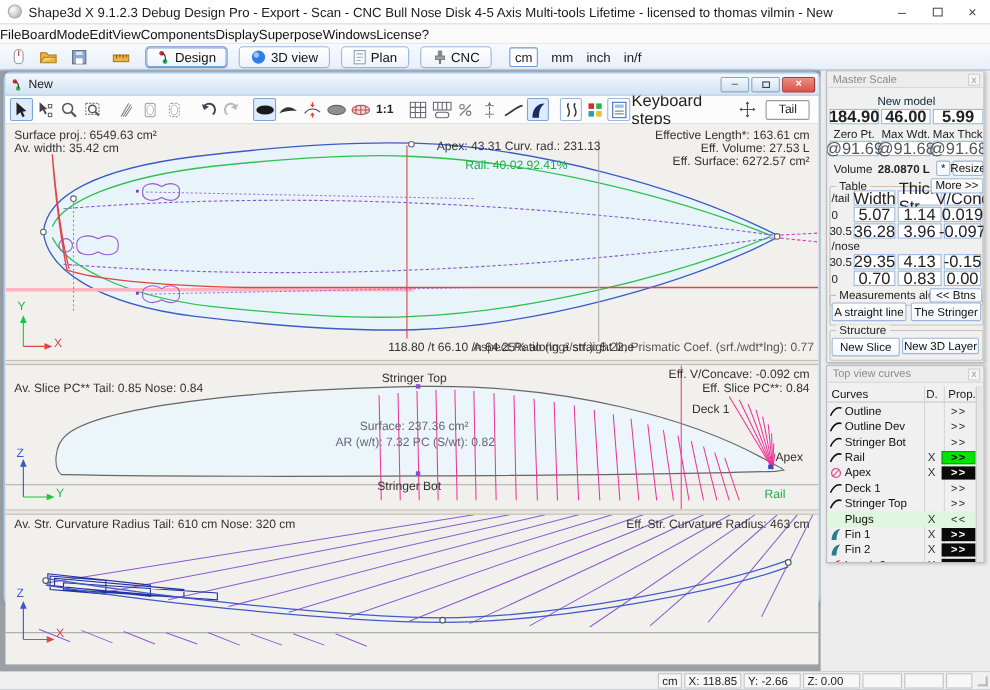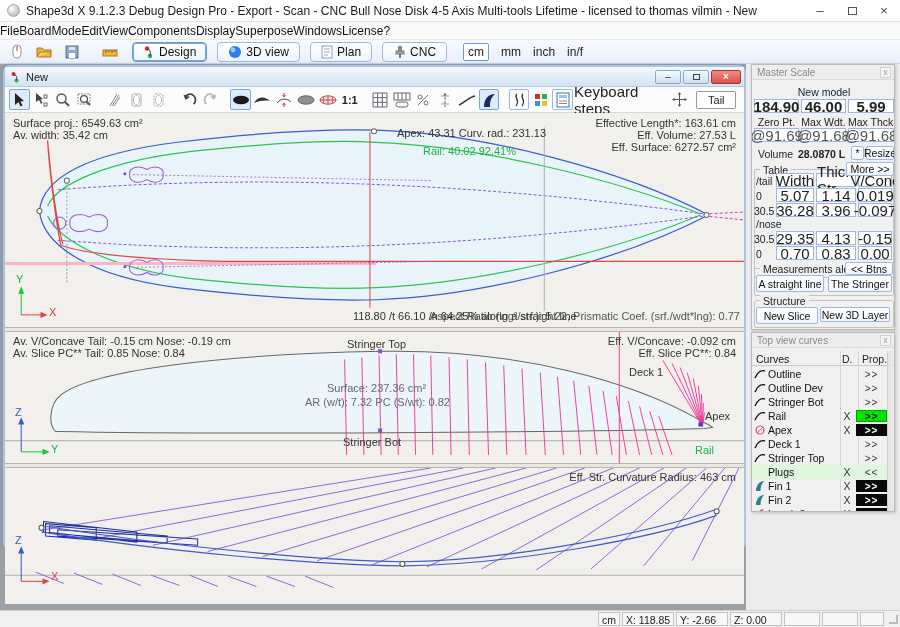--- a/index.html
+++ b/index.html
@@ -432,21 +432,20 @@
         <rect x="684" y="89" width="4" height="4" fill="#3346c8"></rect>
         <g stroke="#3a57c4">
             <line x1="16" y1="118" x2="16" y2="88"></line>
           </g>
         <path d="M 16 84 L 13 91 L 19 91 Z" fill="#3a57c4"></path>
         <g stroke="#19c837">
             <line x1="16" y1="118" x2="40" y2="118"></line>
           </g>
         <path d="M 44 118 L 37 115 L 37 121 Z" fill="#19c837"></path>
       </svg>
-      <div class="t" style="left:8px;top:3px">Av. V/Concave Tail: -0.15 cm Nose: -0.19 cm</div>
       <div class="t" style="left:8px;top:15px">Av. Slice PC** Tail:  0.85 Nose:  0.84</div>
       <div class="t tr" style="right:8px;top:3px">Eff. V/Concave: -0.092 cm</div>
       <div class="t tr" style="right:8px;top:15px">Eff. Slice PC**:  0.84</div>
       <div class="t" style="left:342px;top:6px">Stringer Top</div>
       <div class="t" style="left:624px;top:34px">Deck 1</div>
       <div class="t" style="left:322px;top:50px;color:#667">Surface: 237.36 cm²</div>
       <div class="t" style="left:300px;top:64px;color:#667">AR (w/t): 7.32 PC (S/wt): 0.82</div>
       <div class="t" style="left:338px;top:104px">Stringer Bot</div>
       <div class="t" style="left:700px;top:78px">Apex</div>
       <div class="t green" style="left:690px;top:112px">Rail</div>
@@ -495,20 +494,21 @@
         </g>
         <g stroke="#3a57c4">
             <line x1="16" y1="110" x2="16" y2="80"></line>
           </g>
         <path d="M 16 76 L 13 83 L 19 83 Z" fill="#3a57c4"></path>
         <g stroke="#e04545">
             <line x1="16" y1="110" x2="40" y2="110"></line>
           </g>
         <path d="M 44 110 L 37 107 L 37 113 Z" fill="#e04545"></path>
       </svg>
+      <div class="t" style="left:8px;top:3px">Av. Str. Curvature Radius Tail: 610 cm Nose: 320 cm</div>
       <div class="t tr" style="right:8px;top:3px">Eff. Str. Curvature Radius: 463 cm</div>
       <div class="t blue" style="left:10px;top:66px">Z</div>
       <div class="t red" style="left:46px;top:102px">X</div>
     </div>
   </div>
 
   <div class="abs rcol">
 
     <div class="panel" style="top:0;height:266px">
       <div class="phead">

